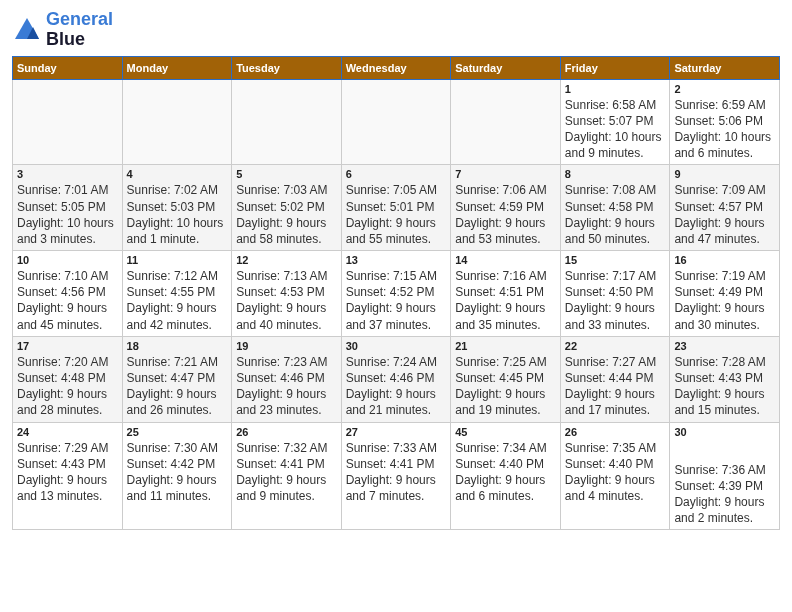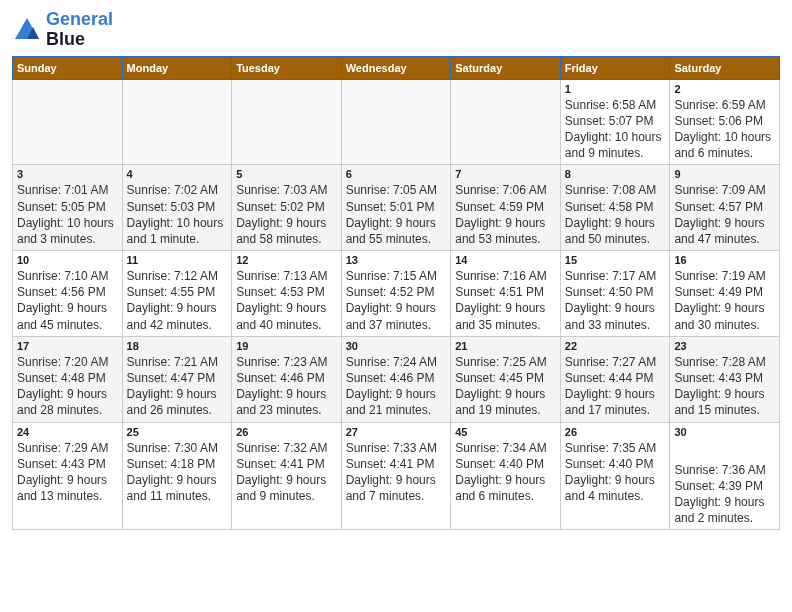--- a/index.html
+++ b/index.html
@@ -306,21 +306,21 @@
           <td>
             <span class="day-num">24</span>
             <div class="day-info" style="white-space: pre-line;">Sunrise: 7:29 AM
 Sunset: 4:43 PM
 Daylight: 9 hours
 and 13 minutes.</div>
           </td>
           <td>
             <span class="day-num">25</span>
             <div class="day-info" style="white-space: pre-line;">Sunrise: 7:30 AM
-Sunset: 4:18 PM
+Sunset: 4:42 PM
 Daylight: 9 hours
 and 11 minutes.</div>
           </td>
           <td>
             <span class="day-num">26</span>
             <div class="day-info" style="white-space: pre-line;">Sunrise: 7:32 AM
 Sunset: 4:41 PM
 Daylight: 9 hours
 and 9 minutes.</div>
           </td>

